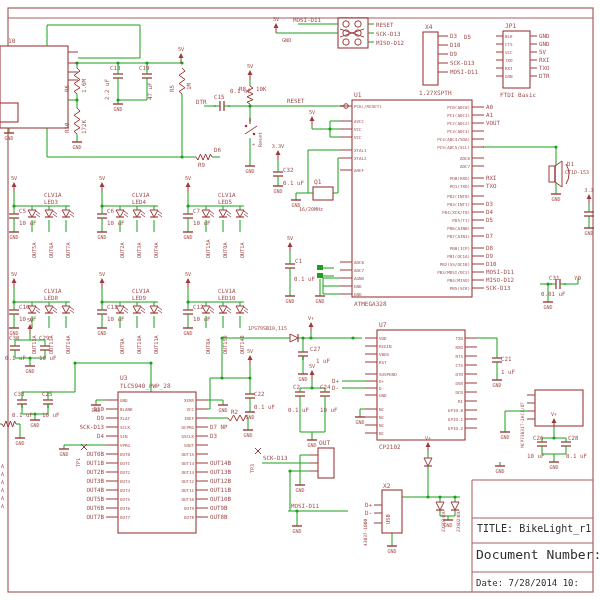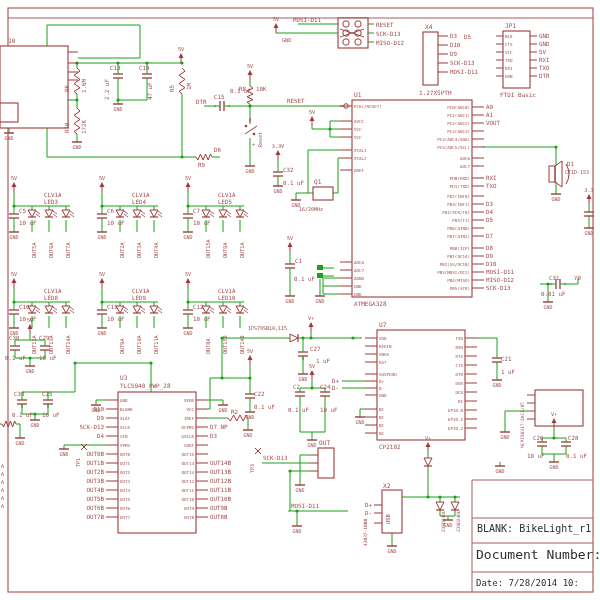--- a/index.html
+++ b/index.html
@@ -1018,16 +1018,16 @@
       <text x="524" y="448" fill="#a04c4c" font-size="4.5" font-family="DejaVu Sans Mono, Liberation Mono, monospace" transform="rotate(-90 524 448)">MCP73831T-2ACI/OT</text>
       <text x="332" y="383" fill="#a04c4c" font-size="5.8" font-family="DejaVu Sans Mono, Liberation Mono, monospace">D+</text>
       <text x="332" y="390" fill="#a04c4c" font-size="5.8" font-family="DejaVu Sans Mono, Liberation Mono, monospace">D-</text>
       <text x="1" y="468" fill="#a04c4c" font-size="5" font-family="DejaVu Sans Mono, Liberation Mono, monospace">A</text>
       <text x="1" y="476" fill="#a04c4c" font-size="5" font-family="DejaVu Sans Mono, Liberation Mono, monospace">A</text>
       <text x="1" y="484" fill="#a04c4c" font-size="5" font-family="DejaVu Sans Mono, Liberation Mono, monospace">A</text>
       <text x="1" y="492" fill="#a04c4c" font-size="5" font-family="DejaVu Sans Mono, Liberation Mono, monospace">A</text>
       <text x="1" y="500" fill="#a04c4c" font-size="5" font-family="DejaVu Sans Mono, Liberation Mono, monospace">A</text>
       <text x="1" y="508" fill="#a04c4c" font-size="5" font-family="DejaVu Sans Mono, Liberation Mono, monospace">A</text>
     </svg>
-  <div class="tb-text" id="tb-title">BLANK: BikeLight_r1</div>
+  <div class="tb-text" id="tb-title">TITLE: BikeLight_r1</div>
   <div class="tb-text" id="tb-doc">Document Number:</div>
   <div class="tb-text" id="tb-date">Date: 7/28/2014 10:</div>
 </div>
 
 </body></html>

